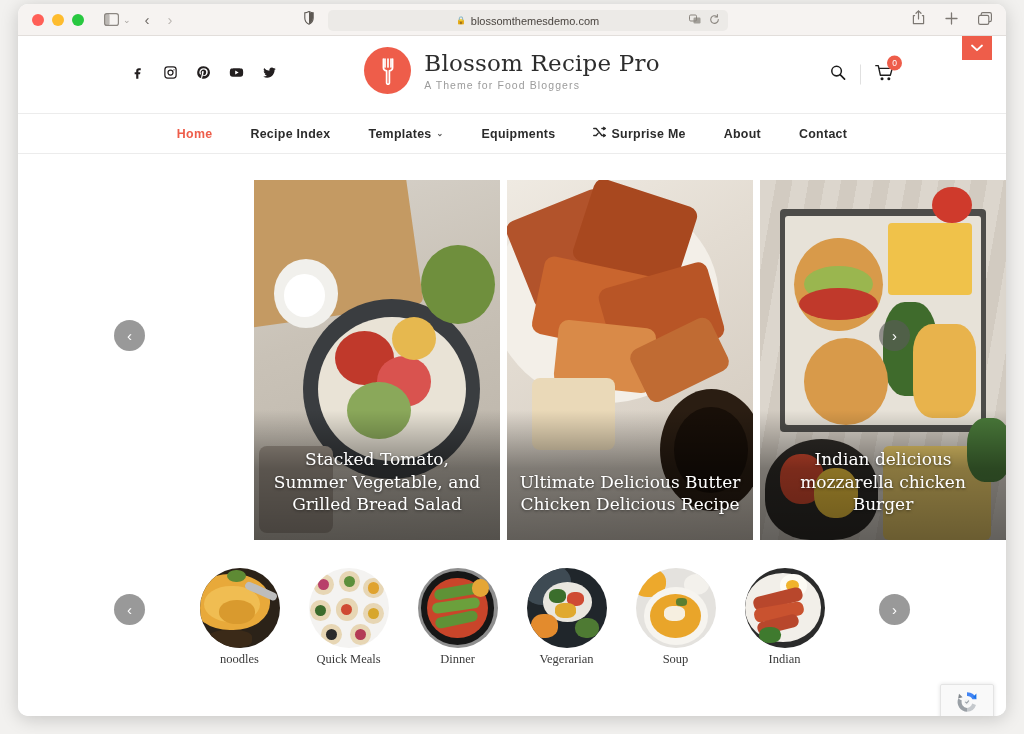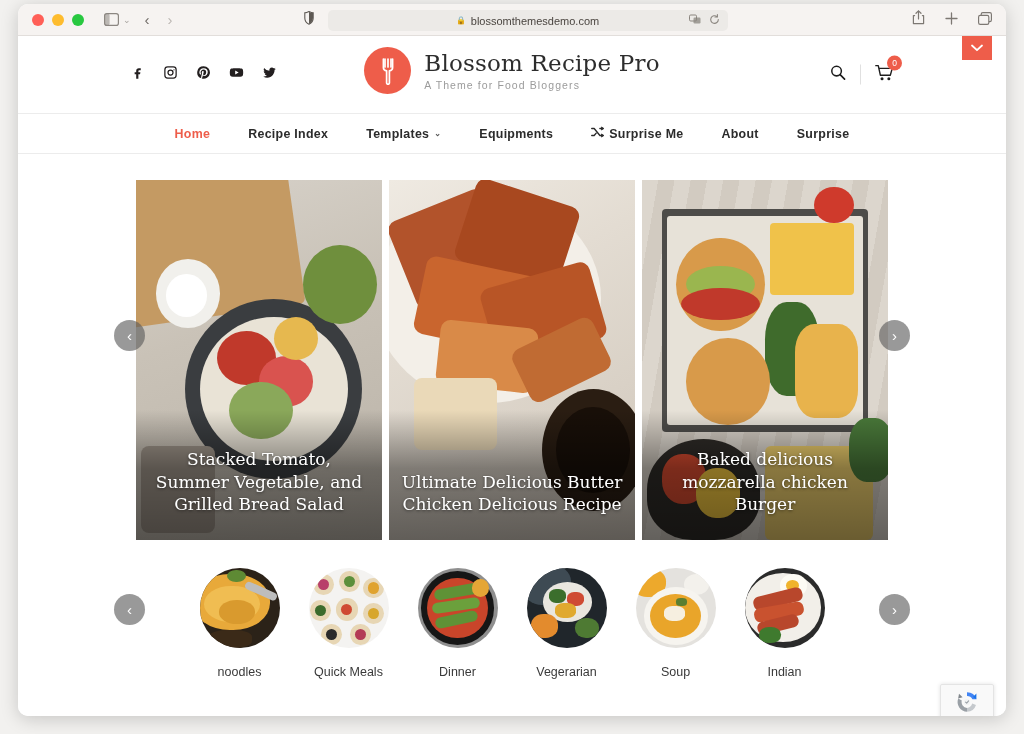--- a/index.html
+++ b/index.html
@@ -115,21 +115,21 @@
   .nav a {
     font-size: 12.4px; color: #2b2b2b; font-weight: bold;
     letter-spacing: .3px; text-decoration: none;
     display: inline-flex; align-items: center; gap: 5px;
   }
   .nav a.active { color: #ee5d4a; }
   .nav .caret { font-size: 8px; color: #555; }
 
   
   .slider-area { position: relative; padding: 26px 0 0 0; background: #fff; }
-  .slides { display: flex; gap: 7px; justify-content: center; }
+  .slides { display: flex; gap: 7px; justify-content: flex-end; }
   .slide {
     position: relative; width: 246px; height: 360px;
     overflow: hidden; background: #999;
   }
   .slide .cap {
     position: absolute; left: 0; right: 0; bottom: 0;
     padding: 14px 12px 24px;
     color: #fff; text-align: center;
     font-family: "DejaVu Serif", serif;
     font-size: 17px; line-height: 1.33;
@@ -153,22 +153,22 @@
   .cats { position: relative; margin-top: 28px; height: 130px; }
   .cat-row {
     display: flex; justify-content: center; gap: 29px;
   }
   .cat { width: 80px; text-align: center; }
   .cat .circle {
     width: 80px; height: 80px; border-radius: 50%;
     overflow: hidden; position: relative; background: #ddd;
   }
   .cat .label {
-    margin-top: 17px; font-size: 12.5px; color: #3a3a3a;
-    font-family: Liberation Sans, sans-serif;
+    margin-top: 4px; font-size: 12.5px; color: #3a3a3a;
+    font-family: Liberation Serif, serif;
   }
   .cats .arrow { top: 26px; }
   .cats .arrow.prev { left: 96px; }
   .cats .arrow.next { right: 96px; }
 
   
   .recaptcha {
     position: absolute; right: 12px; bottom: 16px;
     width: 54px; height: 48px; background: #f9f9f9;
     border: 1px solid #e4e4e4; border-radius: 2px;
@@ -345,21 +345,21 @@
               <path d="M11 0.7 L13.2 2.2 L11 3.7" fill="none" stroke="#2b2b2b" stroke-width="1.4" stroke-linejoin="round"></path>
               <path d="M11 8.3 L13.2 9.8 L11 11.3" fill="none" stroke="#2b2b2b" stroke-width="1.4" stroke-linejoin="round"></path>
             </svg>
         </span>
         <span>Surprise Me</span>
       </a>
       <a href="#">
         <span>About</span>
       </a>
       <a href="#">
-        <span>Surprise</span>
+        <span>Contact</span>
       </a>
     </div>
 
     <div class="slider-area">
       <div class="arrow prev">‹</div>
       <div class="arrow next">›</div>
 
       <div class="slides">
 
         <div class="slide">
@@ -409,21 +409,21 @@
             <div class="blob" style="left:18%;top:44%;width:34%;height:24%;background:#d89a4a;border-radius:50%"></div>
             <div class="blob" style="left:62%;top:40%;width:26%;height:26%;background:#e8b34c;border-radius:30%"></div>
             <div class="blob" style="left:70%;top:2%;width:16%;height:10%;background:#cf3a2c;border-radius:50%"></div>
             <div class="blob" style="left:2%;top:72%;width:46%;height:28%;background:#2e2b27;border-radius:50% 50% 40% 40%"></div>
             <div class="blob" style="left:8%;top:76%;width:18%;height:14%;background:#d44a2f;border-radius:45%"></div>
             <div class="blob" style="left:22%;top:80%;width:18%;height:14%;background:#efc43f;border-radius:45%"></div>
             <div class="blob" style="left:50%;top:74%;width:44%;height:26%;background:#eccd6c;border-radius:6px"></div>
             <div class="blob" style="left:84%;top:66%;width:18%;height:18%;background:#4a7a3a;border-radius:40%"></div>
           </div>
           <div class="shade"></div>
-          <div class="cap">Baked delicious mozzarella chicken Burger</div>
+          <div class="cap">Indian delicious mozzarella chicken Burger</div>
         </div>
 
       </div>
     </div>
 
     <div class="cats">
       <div class="arrow prev">‹</div>
       <div class="arrow next">›</div>
 
       <div class="cat-row">

